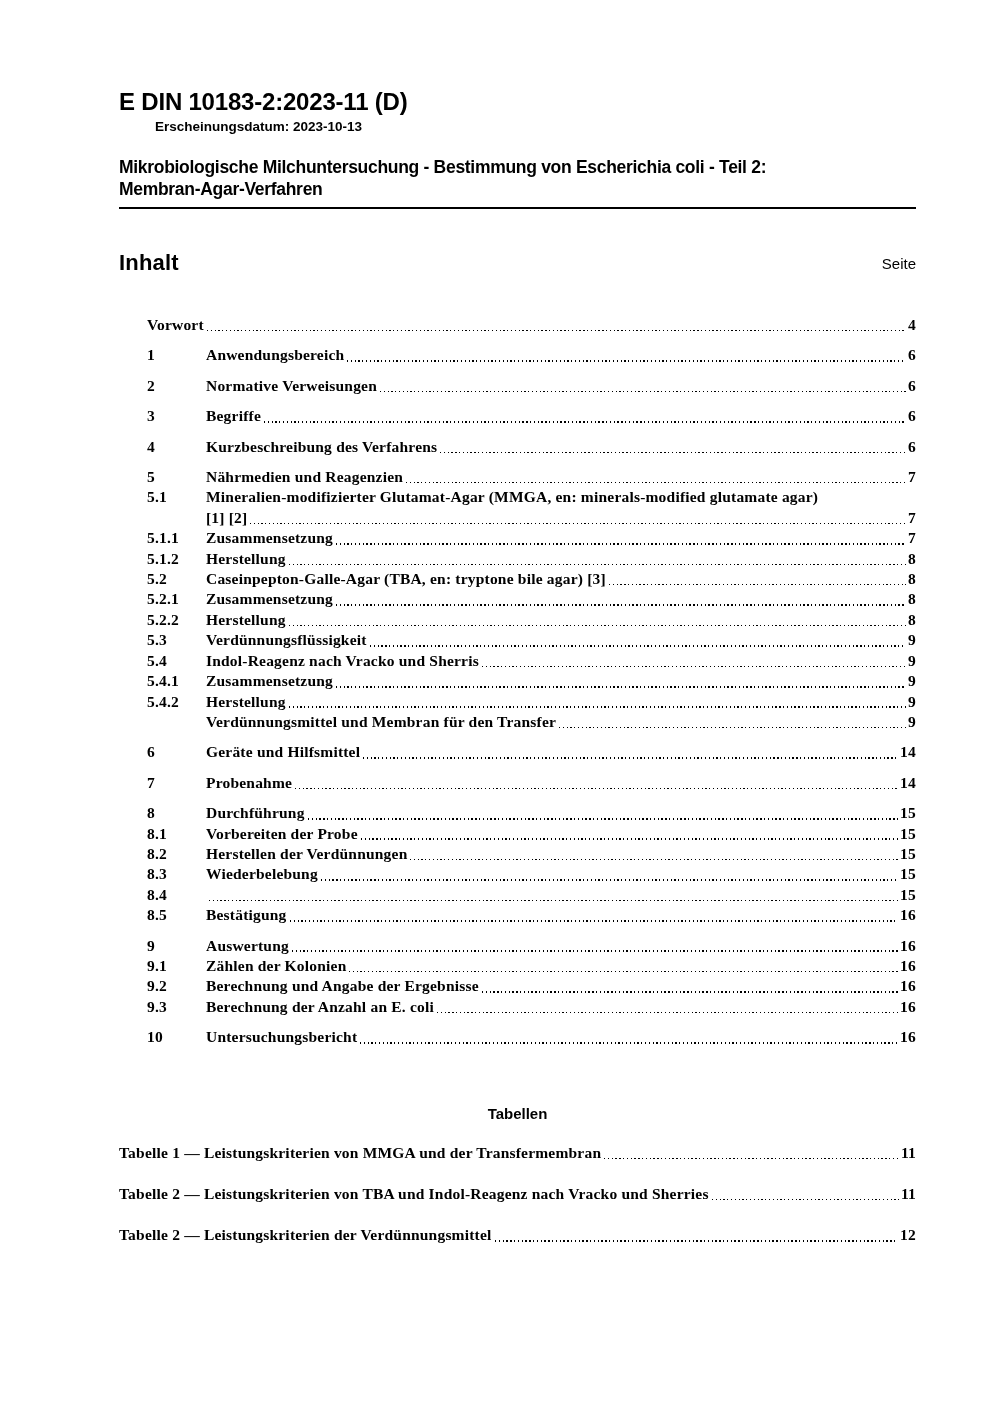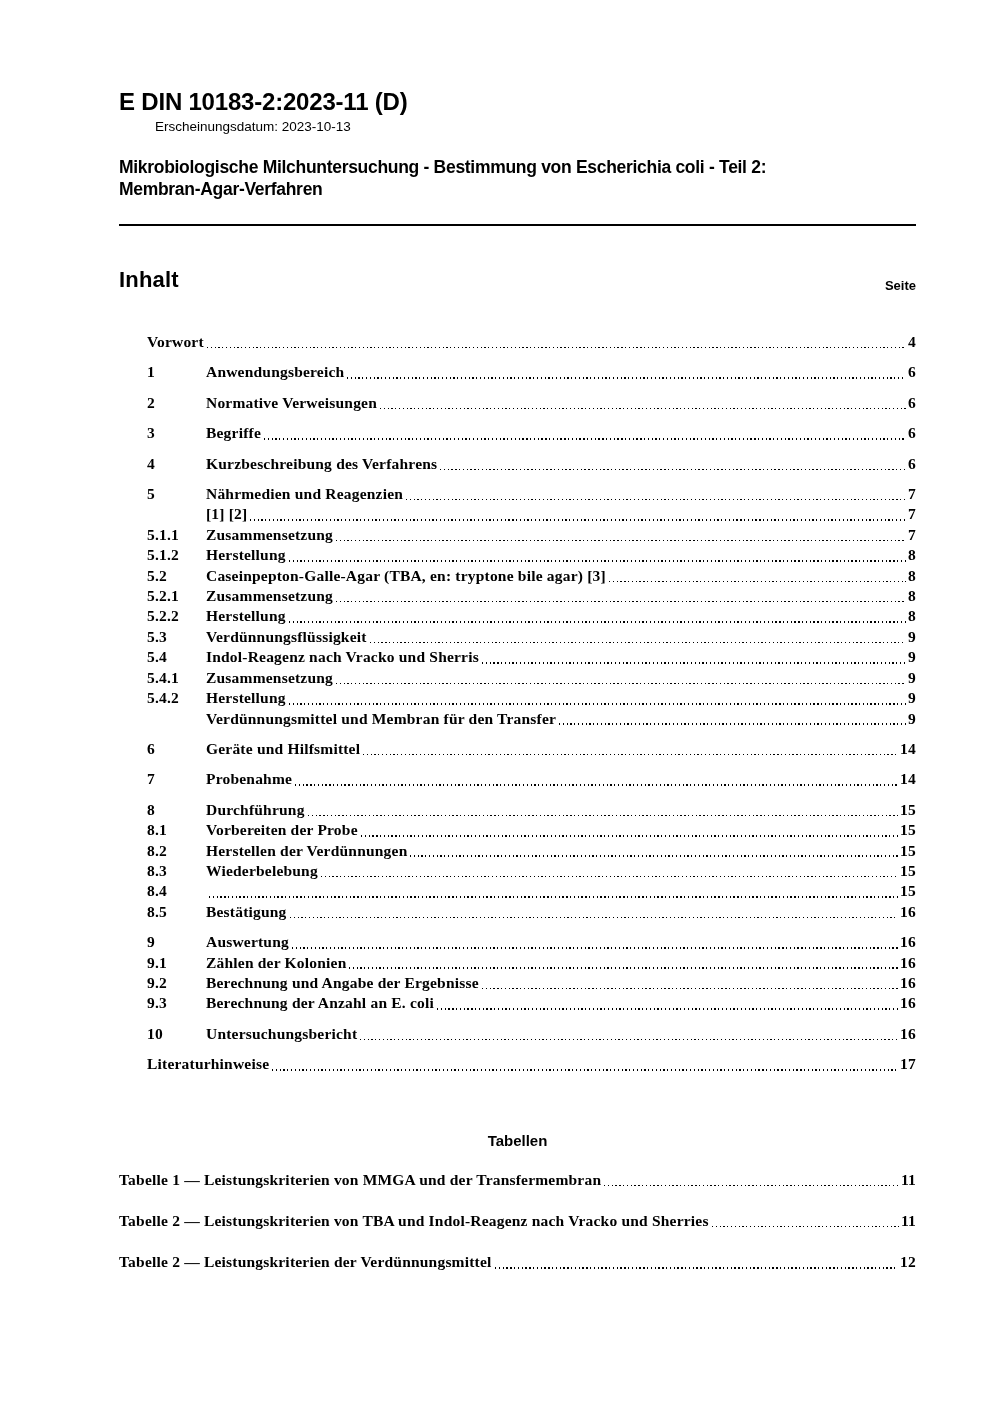--- a/index.html
+++ b/index.html
@@ -20,48 +20,48 @@
   }
   
   .doc-number {
     font-size: 24px;
     font-weight: 700;
     line-height: 27px;
     letter-spacing: -0.2px;
   }
   .pub-date {
     font-size: 13.5px;
-    font-weight: 400;
+    font-weight: 700;
     margin-top: 4px;
     padding-left: 36px;
   }
   .doc-title {
     margin-top: 23px;
     font-size: 17.5px;
     font-weight: 700;
     line-height: 21.5px;
     letter-spacing: -0.3px;
     border-bottom: 2px solid #000;
-    padding-bottom: 24px;
+    padding-bottom: 7px;
   }
   
   .toc-head-row {
     margin-top: 41px;
     display: flex;
     justify-content: space-between;
-    align-items: flex-end;
+    align-items: center;
   }
   .toc-heading {
     font-size: 22px;
     font-weight: 700;
     letter-spacing: 0.2px;
   }
   .seite-label {
-    font-size: 13px;
-    font-weight: 700;
+    font-size: 15px;
+    font-weight: 400;
   }
   
   .toc-list { margin-top: 39px; margin-left: 28px; }
   .toc-row {
     display: flex;
     align-items: baseline;
     font-family: "Liberation Serif", "DejaVu Serif", serif;
     font-weight: 700;
     font-size: 15.5px;
     line-height: 20.4px;
@@ -140,20 +140,24 @@
         <span class="leader"></span>
         <span class="toc-page">6</span>
       </div>
       <div class="toc-row gap">
         <span class="toc-num">5</span>
         <span class="toc-label">Nährmedien und Reagenzien</span>
         <span class="leader"></span>
         <span class="toc-page">7</span>
       </div>
       <div class="toc-row">
+        <span class="toc-num">5.1</span>
+        <span class="toc-label">Mineralien-modifizierter Glutamat-Agar (MMGA, en: minerals-modified glutamate agar)</span>
+      </div>
+      <div class="toc-row">
         <span class="toc-num"></span>
         <span class="toc-label">[1] [2]</span>
         <span class="leader"></span>
         <span class="toc-page">7</span>
       </div>
       <div class="toc-row">
         <span class="toc-num">5.1.1</span>
         <span class="toc-label">Zusammensetzung</span>
         <span class="leader"></span>
         <span class="toc-page">7</span>
@@ -283,25 +287,20 @@
         <span class="toc-label it">E. coli</span>
         <span class="leader"></span>
         <span class="toc-page">16</span>
       </div>
       <div class="toc-row gap">
         <span class="toc-num">10</span>
         <span class="toc-label">Untersuchungsbericht</span>
         <span class="leader"></span>
         <span class="toc-page">16</span>
       </div>
-      <div class="toc-row gap">
-        <span class="toc-label">Literaturhinweise</span>
-        <span class="leader"></span>
-        <span class="toc-page">17</span>
-      </div>
     </div>
 
   <div class="tables-heading">Tabellen</div>
 
   <div class="table-list" id="table-list">
       <div class="toc-row">
         <span class="toc-label">Tabelle 1 — Leistungskriterien von MMGA und der Transfermembran</span>
         <span class="leader"></span>
         <span class="toc-page">11</span>
       </div>

